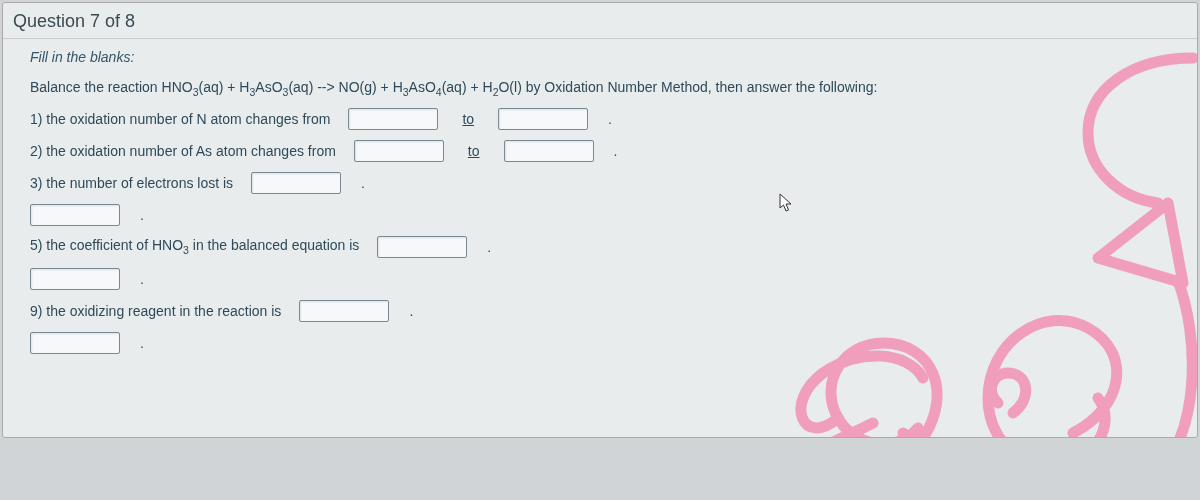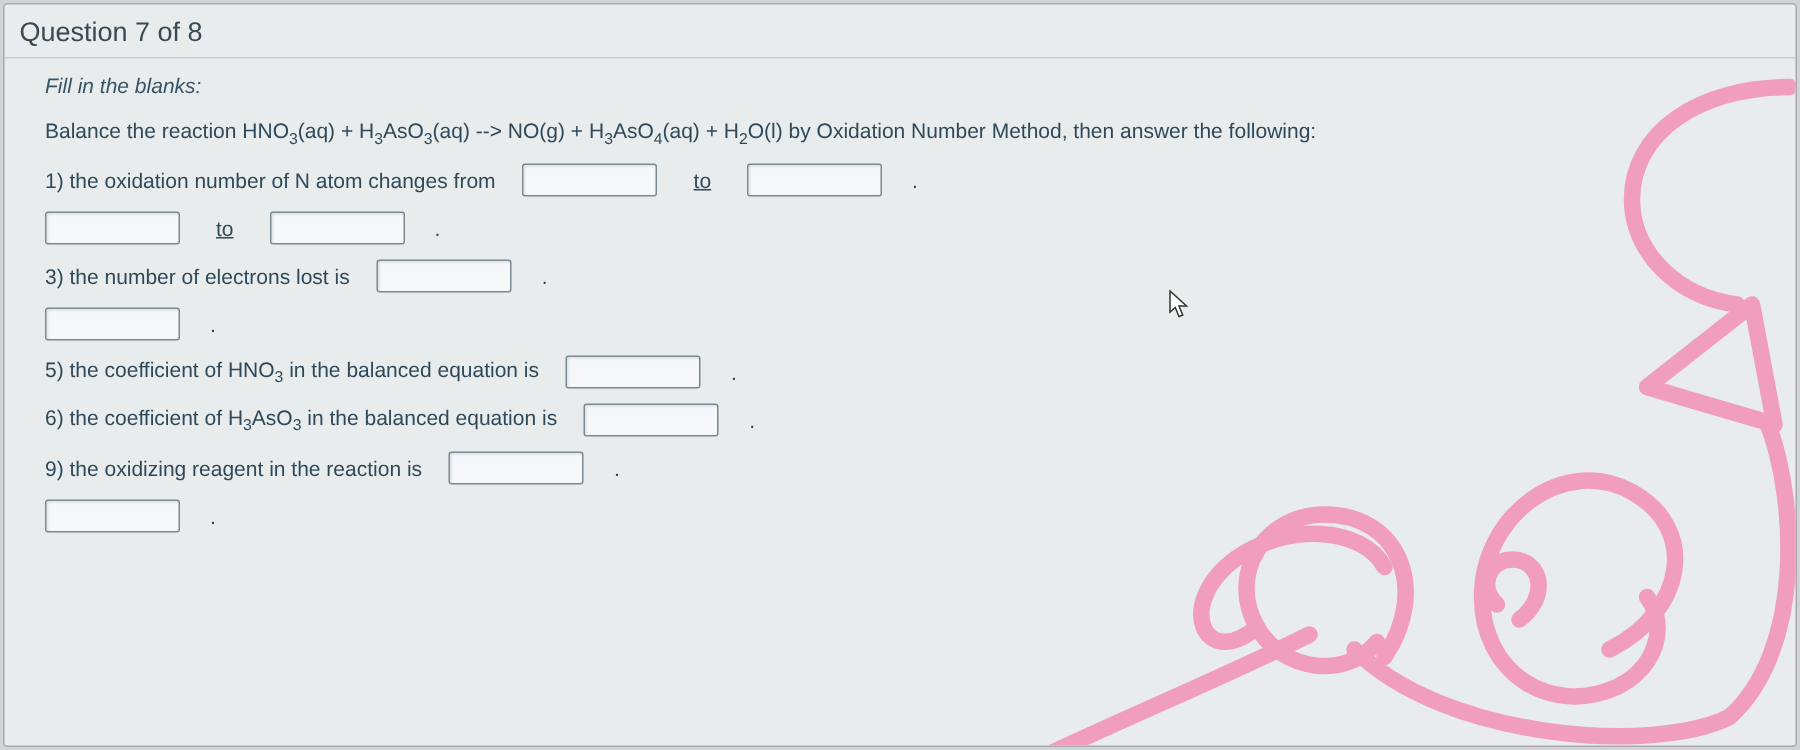--- a/index.html
+++ b/index.html
@@ -13,21 +13,21 @@
       width: 1200px;
       height: 500px;
       overflow: hidden;
       position: relative;
     }
     .question-panel {
       background: #e8eced;
       border: 1px solid #aaa;
       border-radius: 3px;
       margin: 2px;
-      height: 496px;
+      height: 436px;
       position: relative;
       overflow: hidden;
     }
     .question-header {
       font-size: 18px;
       color: #3a4a52;
       padding: 8px 10px 6px 10px;
       border-bottom: 1px solid #ccc;
       font-weight: normal;
     }
@@ -110,20 +110,21 @@
 
     <div class="row">
       <span class="row-label">1) the oxidation number of N atom changes from</span>
       <input class="fill" type="text" style="">
       <span class="to-label">to</span>
       <input class="fill" type="text" style="">
       <span class="period">.</span>
     </div>
 
     <div class="row">
+      <span class="row-label">2) the oxidation number of As atom changes from</span>
       <input class="fill" type="text" style="">
       <span class="to-label">to</span>
       <input class="fill" type="text" style="">
       <span class="period">.</span>
     </div>
 
     <div class="row">
       <span class="row-label">3) the number of electrons lost is</span>
       <input class="fill" type="text" style="">
       <span class="period">.</span>
@@ -136,23 +137,20 @@
 
     <div class="row">
       <span class="row-label">
         <span>5) the coefficient of HNO</span><sub>3</sub><span> in the balanced equation is</span>
       </span>
       <input class="fill" type="text" style="">
       <span class="period">.</span>
     </div>
 
     <div class="row">
-      <span class="row-label">
-        <span>6) the coefficient of H</span><sub>3</sub><span>AsO</span><sub>3</sub><span> in the balanced equation is</span>
-      </span>
       <input class="fill" type="text" style="">
       <span class="period">.</span>
     </div>
 
     <div class="row">
       <span class="row-label">9) the oxidizing reagent in the reaction is</span>
       <input class="fill" type="text" style="">
       <span class="period">.</span>
     </div>
 

